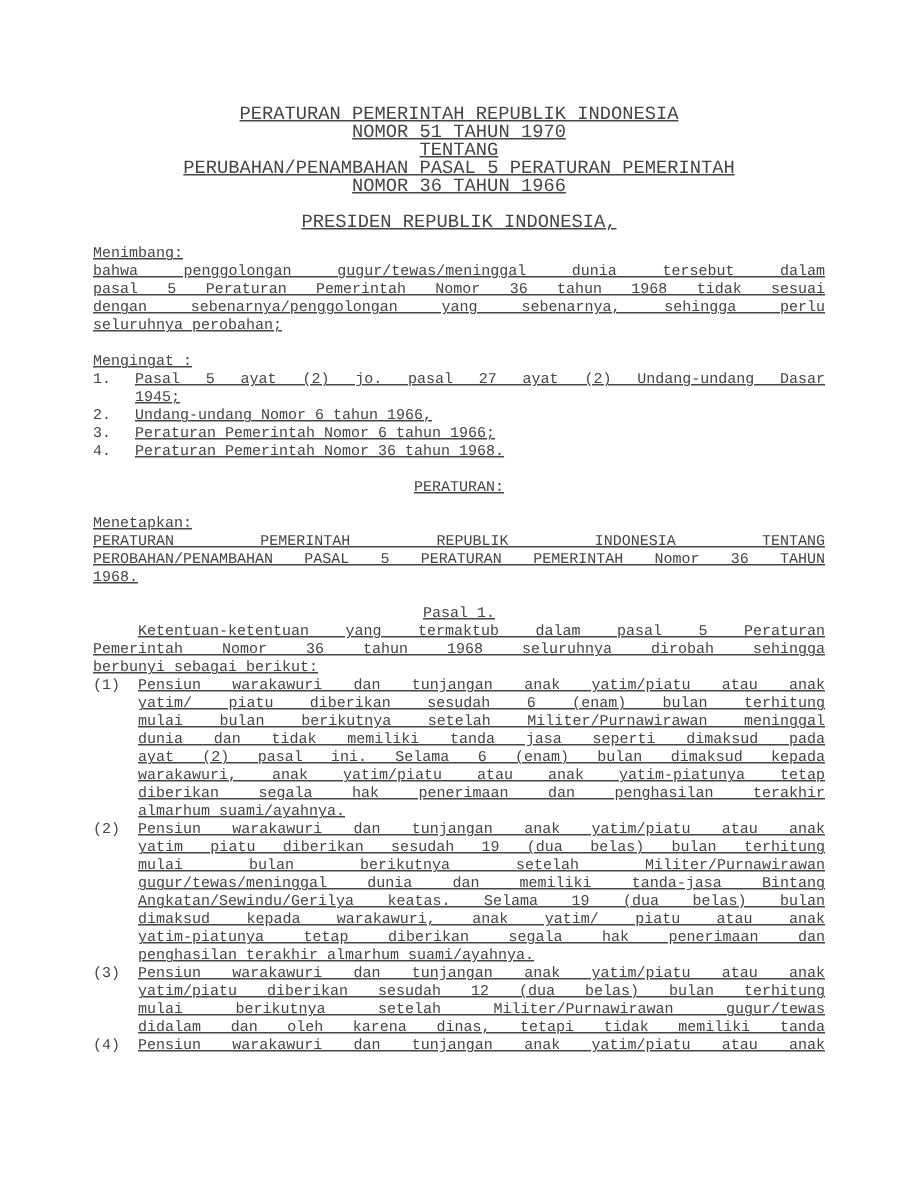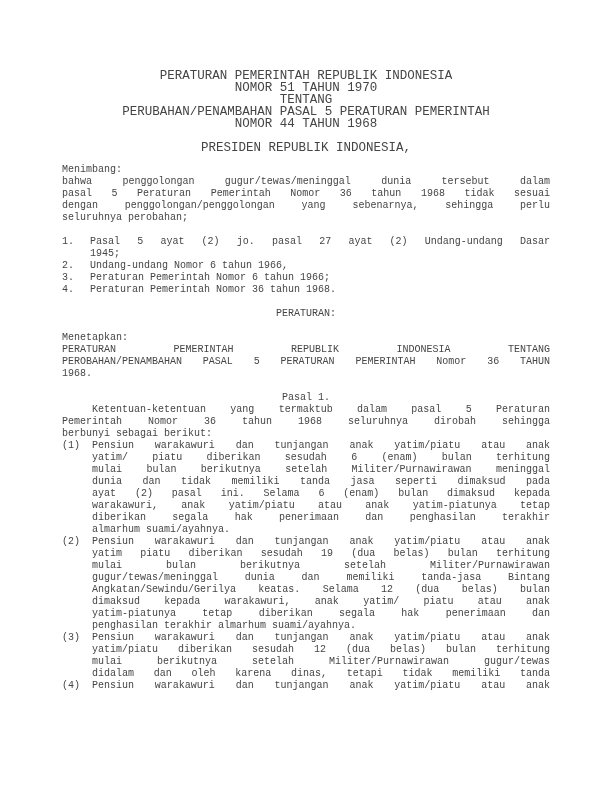--- a/index.html
+++ b/index.html
@@ -13,21 +13,21 @@
     color: #454545;
   }
   .content {
     position: absolute;
     left: 62px;
     top: 70px;
     width: 488px;
   }
   .hdr { font-size: 12.5px; line-height: 12px; }
   .bdy { font-size: 10px; line-height: 12px; }
-  .ln { white-space: normal; }
+  .ln { white-space: normal; text-decoration: underline; }
   .c  { text-align: center; }
   .j  { text-align: justify; text-align-last: justify; }
   .ind { padding-left: 30px; }
   .sp   { height: 12px; }
   .sp10 { height: 10px; }
   .li { display: flex; align-items: flex-start; }
   .num  { flex: none; width: 28px; }
   .num2 { flex: none; width: 30px; }
   .itext { flex: 1; min-width: 0; }
 </style>
@@ -35,37 +35,38 @@
 <body>
 
 <div class="page">
   <div class="content">
 
     <div class="hdr">
       <div class="ln c">PERATURAN PEMERINTAH REPUBLIK INDONESIA</div>
       <div class="ln c">NOMOR 51 TAHUN 1970</div>
       <div class="ln c">TENTANG</div>
       <div class="ln c">PERUBAHAN/PENAMBAHAN PASAL 5 PERATURAN PEMERINTAH</div>
-      <div class="ln c">NOMOR 44 TAHUN 1968</div>
+      <div class="ln c">NOMOR 36 TAHUN 1966</div>
       <div class="sp"></div>
       <div class="ln c">PRESIDEN REPUBLIK INDONESIA,</div>
     </div>
 
     <div class="sp10"></div>
 
     <div class="bdy">
 
       <div class="ln">Menimbang:</div>
       <div class="ln j">bahwa penggolongan gugur/tewas/meninggal dunia tersebut dalam</div>
       <div class="ln j">pasal 5 Peraturan Pemerintah Nomor 36 tahun 1968 tidak sesuai</div>
-      <div class="ln j">dengan penggolongan/penggolongan yang sebenarnya, sehingga perlu</div>
+      <div class="ln j">dengan sebenarnya/penggolongan yang sebenarnya, sehingga perlu</div>
       <div class="ln">seluruhnya perobahan;</div>
 
       <div class="sp"></div>
 
+      <div class="ln">Mengingat :</div>
       <div class="li">
         <div class="num">1.</div>
         <div class="itext">
           <div class="ln j">Pasal 5 ayat (2) jo. pasal 27 ayat (2) Undang-undang Dasar</div>
           <div class="ln">1945;</div>
         </div>
       </div>
       <div class="li">
         <div class="num">2.</div>
         <div class="itext">
@@ -117,21 +118,21 @@
         </div>
       </div>
 
       <div class="li">
         <div class="num2">(2)</div>
         <div class="itext">
           <div class="ln j">Pensiun warakawuri dan tunjangan anak yatim/piatu atau anak</div>
           <div class="ln j">yatim piatu diberikan sesudah 19 (dua belas) bulan terhitung</div>
           <div class="ln j">mulai bulan berikutnya setelah Militer/Purnawirawan</div>
           <div class="ln j">gugur/tewas/meninggal dunia dan memiliki tanda-jasa Bintang</div>
-          <div class="ln j">Angkatan/Sewindu/Gerilya keatas. Selama 12 (dua belas) bulan</div>
+          <div class="ln j">Angkatan/Sewindu/Gerilya keatas. Selama 19 (dua belas) bulan</div>
           <div class="ln j">dimaksud kepada warakawuri, anak yatim/ piatu atau anak</div>
           <div class="ln j">yatim-piatunya tetap diberikan segala hak penerimaan dan</div>
           <div class="ln">penghasilan terakhir almarhum suami/ayahnya.</div>
         </div>
       </div>
 
       <div class="li">
         <div class="num2">(3)</div>
         <div class="itext">
           <div class="ln j">Pensiun warakawuri dan tunjangan anak yatim/piatu atau anak</div>

